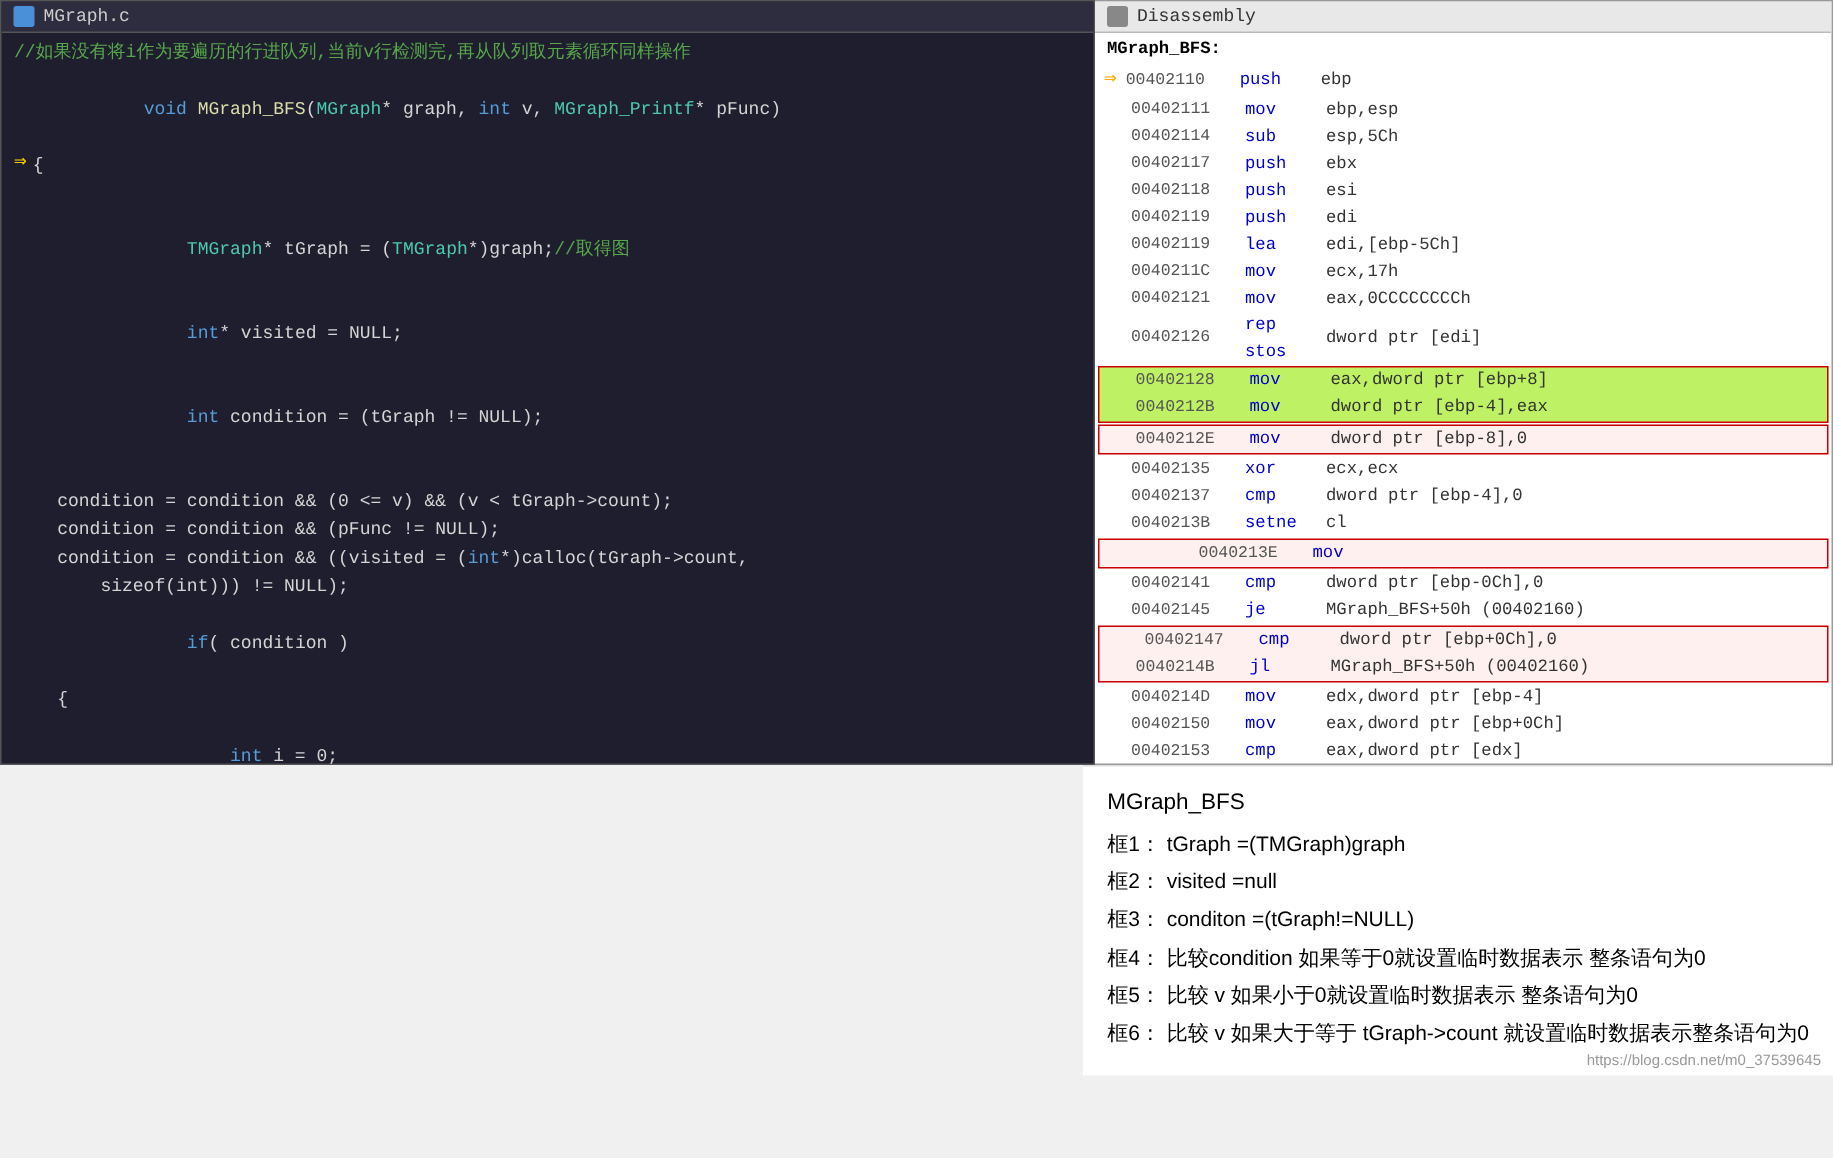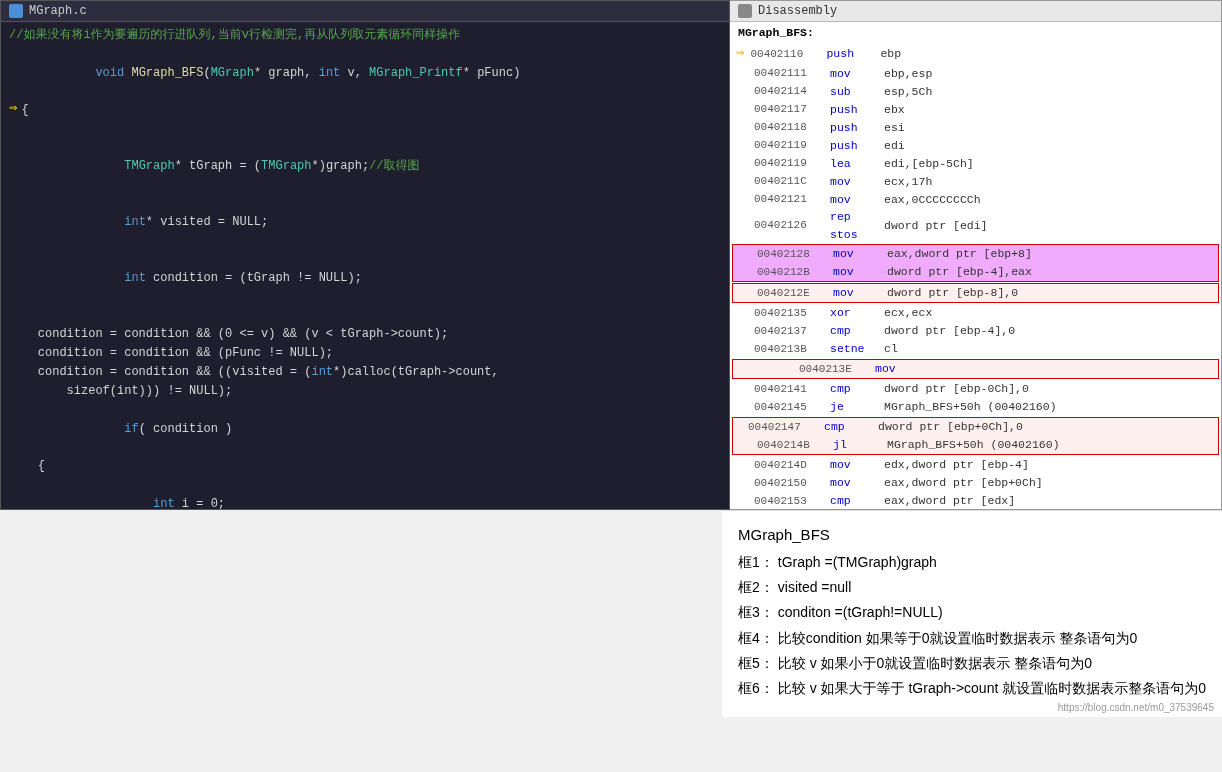--- a/index.html
+++ b/index.html
@@ -349,21 +349,21 @@
           <span class="disasm-addr" style="margin-left:18px">00402121</span>
           <span class="disasm-mnem">mov</span>
           <span class="disasm-operand">eax,0CCCCCCCCh</span>
         </div>
         <div class="disasm-row">
           <span class="disasm-addr" style="margin-left:18px">00402126</span>
           <span class="disasm-mnem">rep stos</span>
           <span class="disasm-operand">dword ptr [edi]</span>
         </div>
 
-        <div style="border: 1.5px solid #cc0000; background:#f0abfc; margin: 1px 2px;">
+        <div style="border: 1.5px solid #cc0000; background:#bef264; margin: 1px 2px;">
           <div class="disasm-row">
             <span class="disasm-addr" style="margin-left:18px">00402128</span>
             <span class="disasm-mnem">mov</span>
             <span class="disasm-operand">eax,dword ptr [ebp+8]</span>
           </div>
           <div class="disasm-row">
             <span class="disasm-addr" style="margin-left:18px">0040212B</span>
             <span class="disasm-mnem">mov</span>
             <span class="disasm-operand">dword ptr [ebp-4],eax</span>
           </div>
@@ -406,21 +406,21 @@
           <span class="disasm-operand">dword ptr [ebp-0Ch],0</span>
         </div>
         <div class="disasm-row">
           <span class="disasm-addr" style="margin-left:18px">00402145</span>
           <span class="disasm-mnem">je</span>
           <span class="disasm-operand">MGraph_BFS+50h (00402160)</span>
         </div>
 
         <div style="border: 1.5px solid #cc0000; background:#fff0f0; margin: 1px 2px;">
           <div class="disasm-row">
-            <span class="disasm-addr" style="margin-left:9px">00402147</span>
+            <span class="disasm-addr" style="margin-left:24px">00402147</span>
             <span class="disasm-mnem">cmp</span>
             <span class="disasm-operand">dword ptr [ebp+0Ch],0</span>
           </div>
           <div class="disasm-row">
             <span class="disasm-addr" style="margin-left:18px">0040214B</span>
             <span class="disasm-mnem">jl</span>
             <span class="disasm-operand">MGraph_BFS+50h (00402160)</span>
           </div>
         </div>
 

